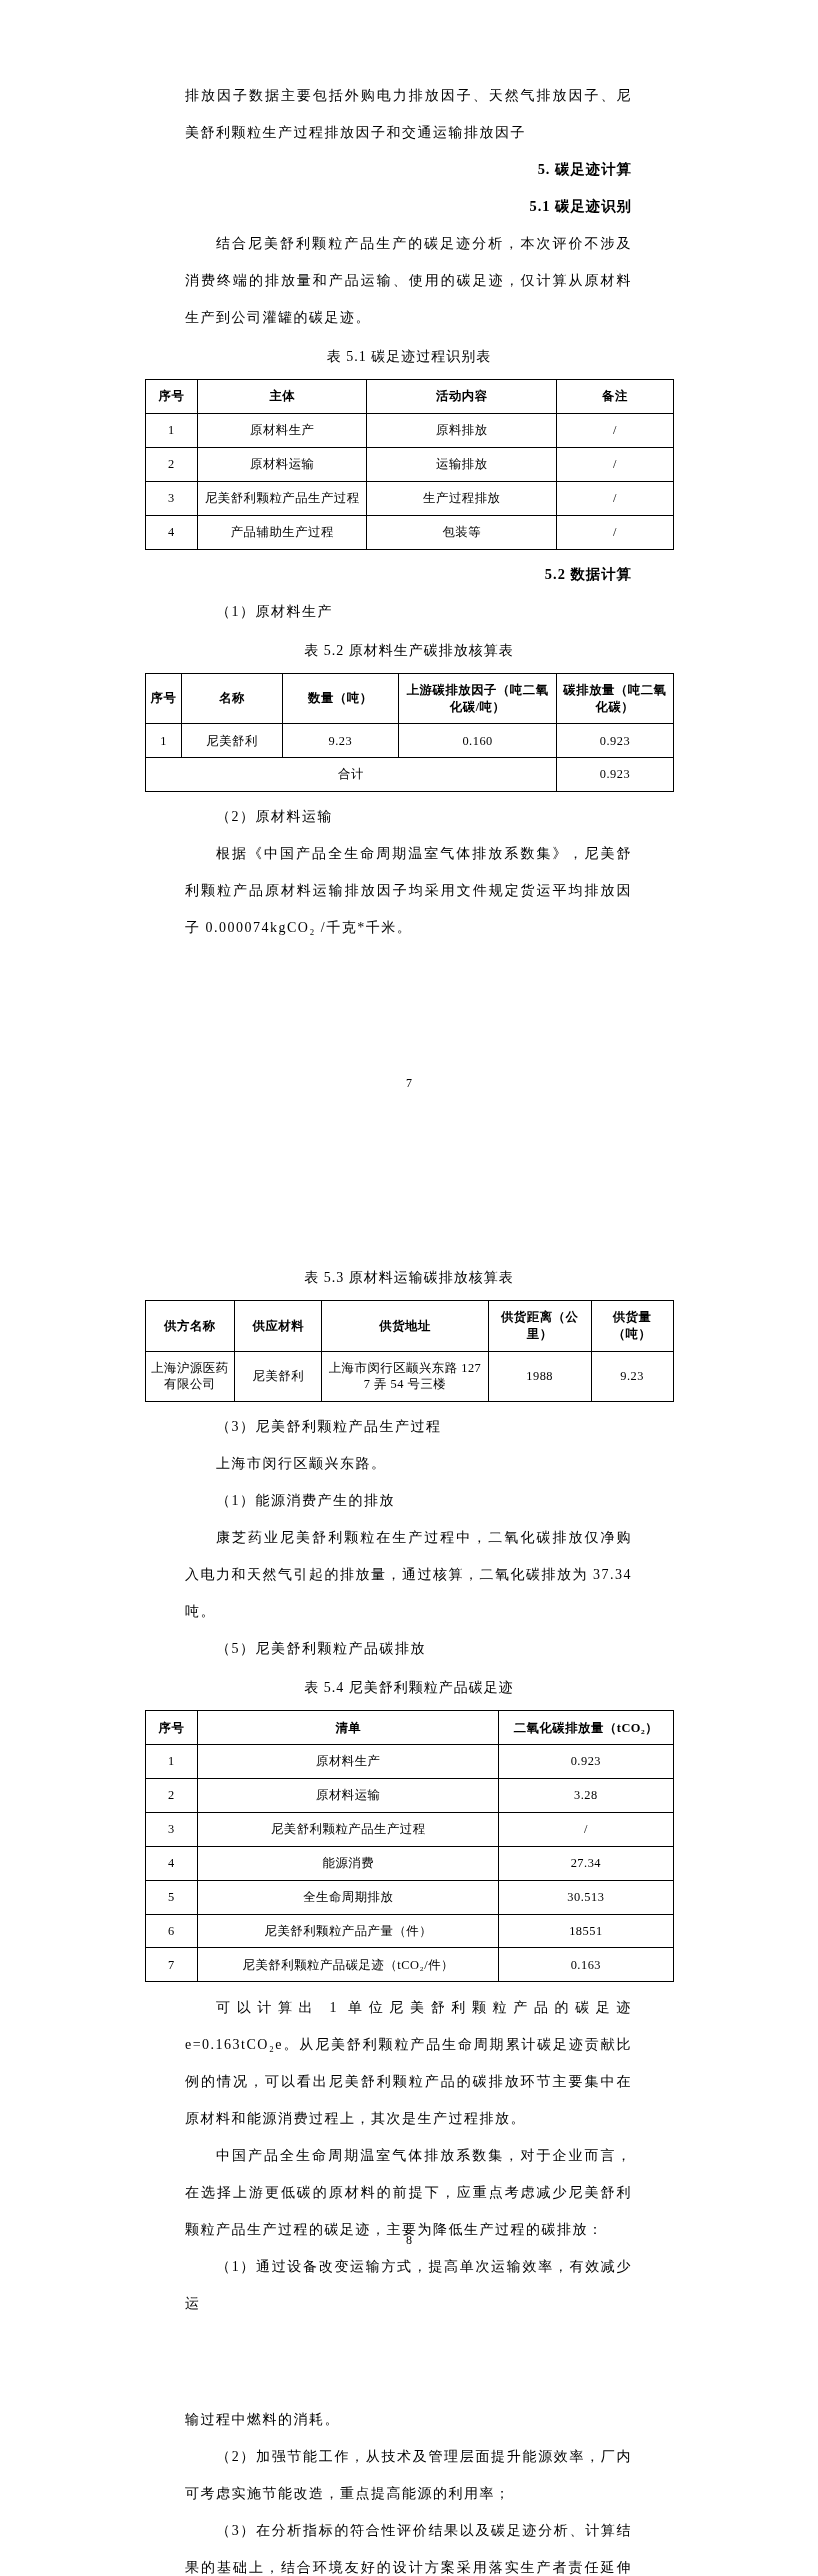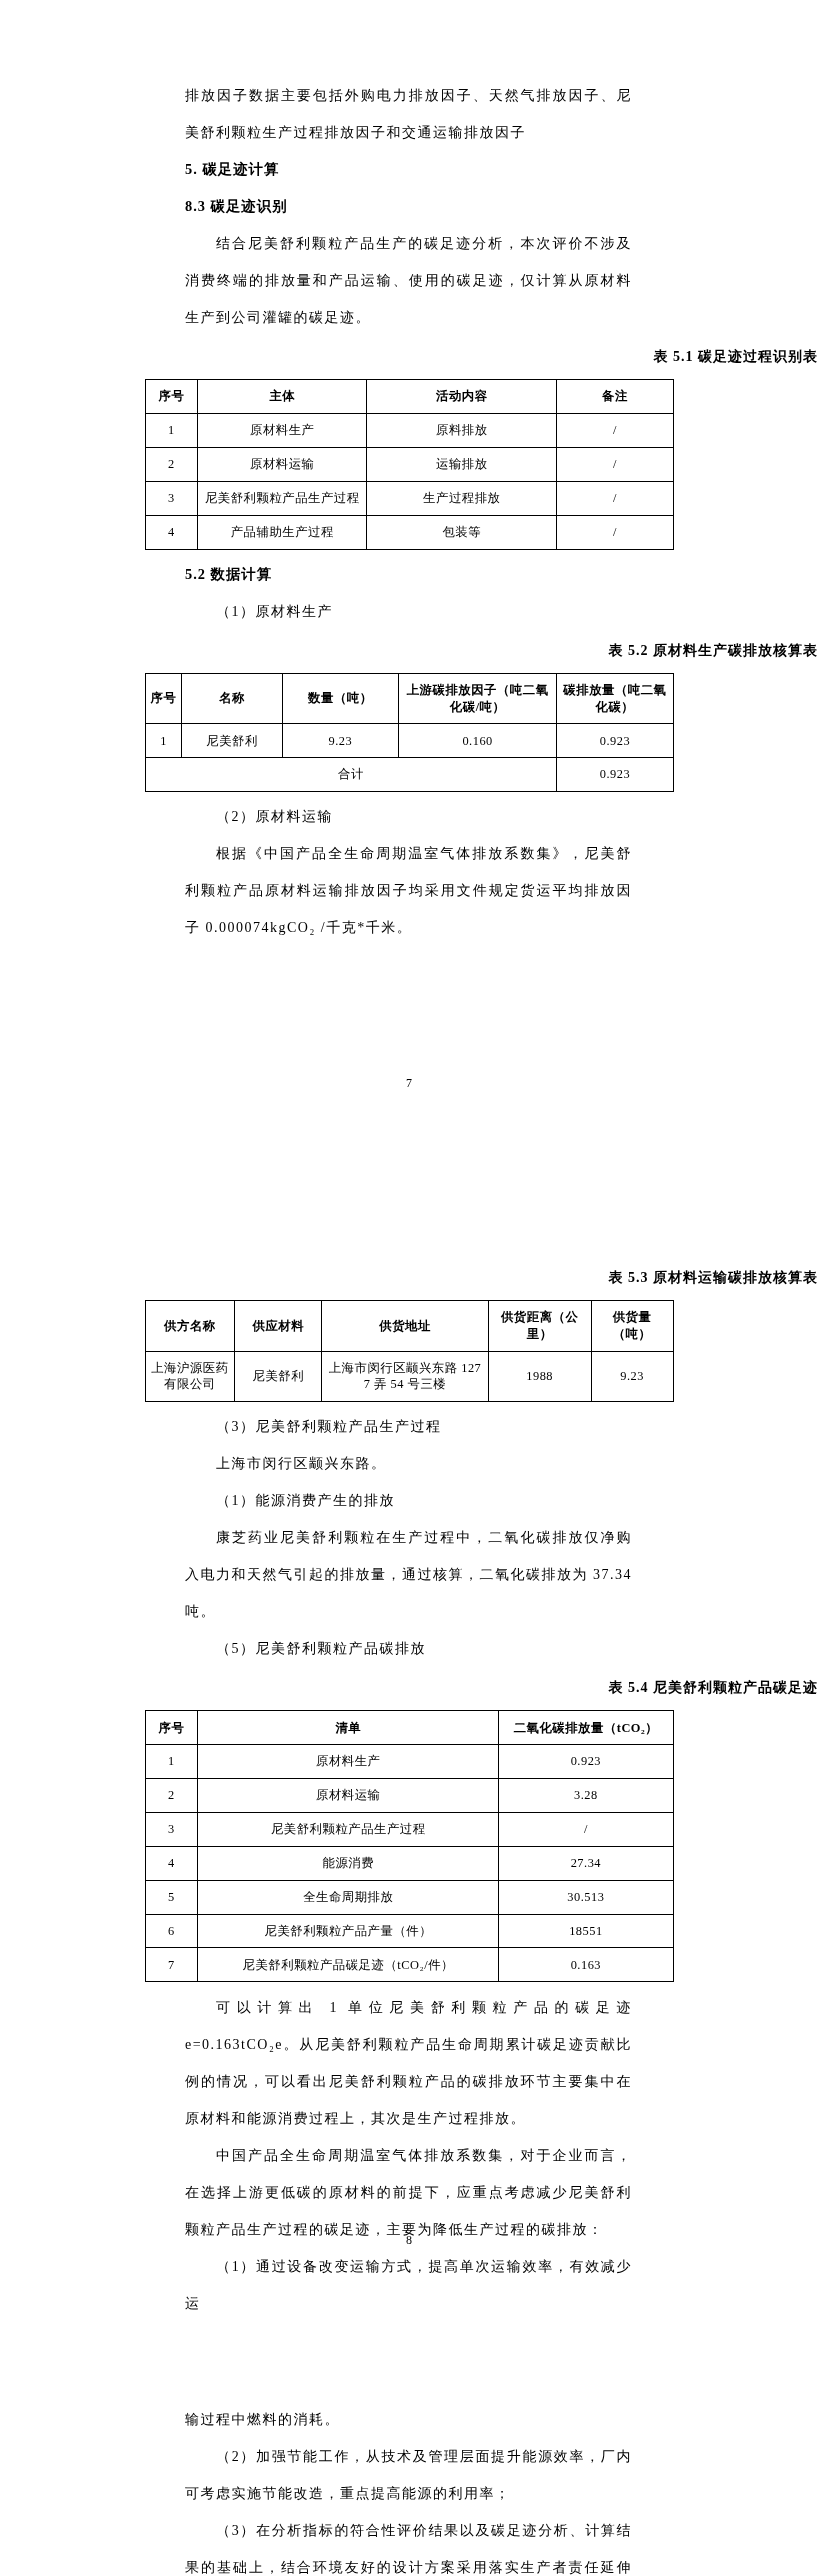--- a/index.html
+++ b/index.html
@@ -26,25 +26,26 @@
     text-justify:inter-character;
   }
   .para.indent{ text-indent:31px; }
   .heading{
     margin:0 185px;
     width:447px;
     font-size:14.4px;
     font-weight:bold;
     line-height:37px;
     letter-spacing:1px;
+    text-align:right;
   }
   .caption{
     width:818px;
-    text-align:right;
-    font-weight:bold;
+    text-align:center;
+    font-weight:normal;
     font-size:14px;
     line-height:36px;
     letter-spacing:1px;
     margin-top:3.1px;
   }
   table.doc-table{
     margin:4.1px auto 6.2px auto;
     width:529px;
     border-collapse:collapse;
     table-layout:fixed;
@@ -76,21 +77,21 @@
   .t52 col.c0{width:7%}  .t52 col.c1{width:19%} .t52 col.c2{width:22%} .t52 col.c3{width:30%} .t52 col.c4{width:22%}
   .t53 col.c0{width:17%} .t53 col.c1{width:16.5%} .t53 col.c2{width:31.5%} .t53 col.c3{width:19.5%} .t53 col.c4{width:15.5%}
   .t54 col.c0{width:10%} .t54 col.c1{width:57%} .t54 col.c2{width:33%}
 </style>
 </head>
 <body>
 
 <div class="page page-7">
   <p class="para">排放因子数据主要包括外购电力排放因子、天然气排放因子、尼美舒利颗粒生产过程排放因子和交通运输排放因子</p>
   <div class="heading">5. 碳足迹计算</div>
-  <div class="heading">8.3 碳足迹识别</div>
+  <div class="heading">5.1 碳足迹识别</div>
   <p class="para indent">结合尼美舒利颗粒产品生产的碳足迹分析，本次评价不涉及消费终端的排放量和产品运输、使用的碳足迹，仅计算从原材料生产到公司灌罐的碳足迹。</p>
 
   <div class="caption">表 5.1 碳足迹过程识别表</div>
   <table class="doc-table t51">
     <colgroup>
         <col class="c0">
         <col class="c1">
         <col class="c2">
         <col class="c3">
       </colgroup>

